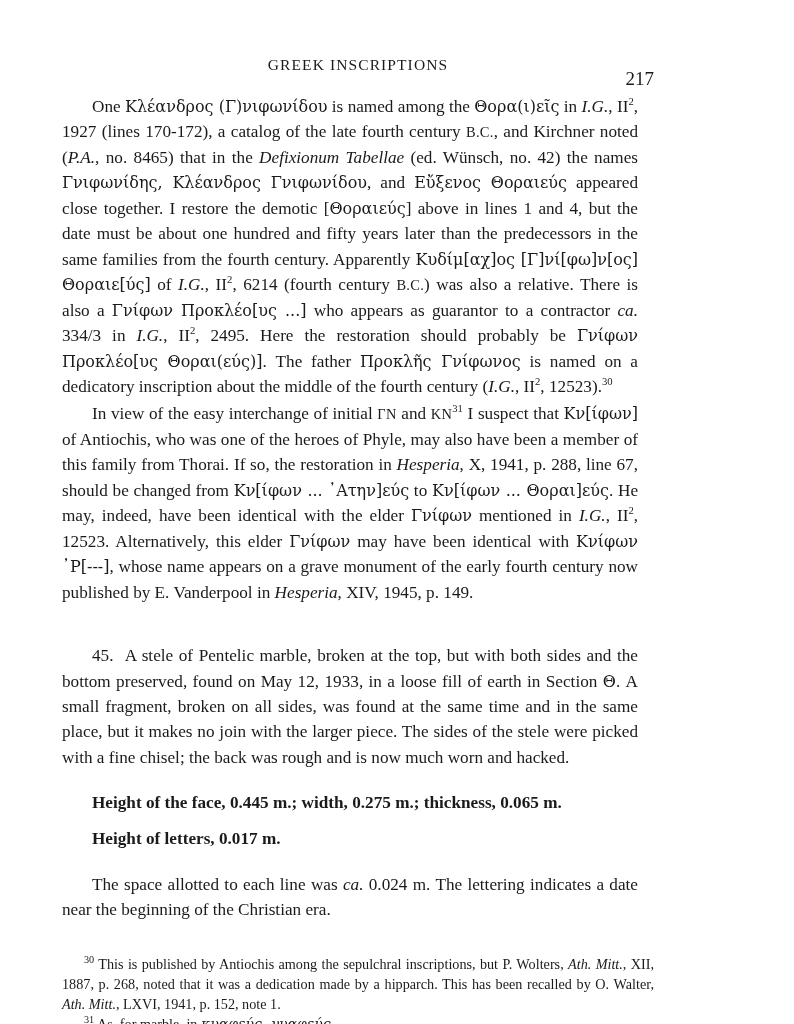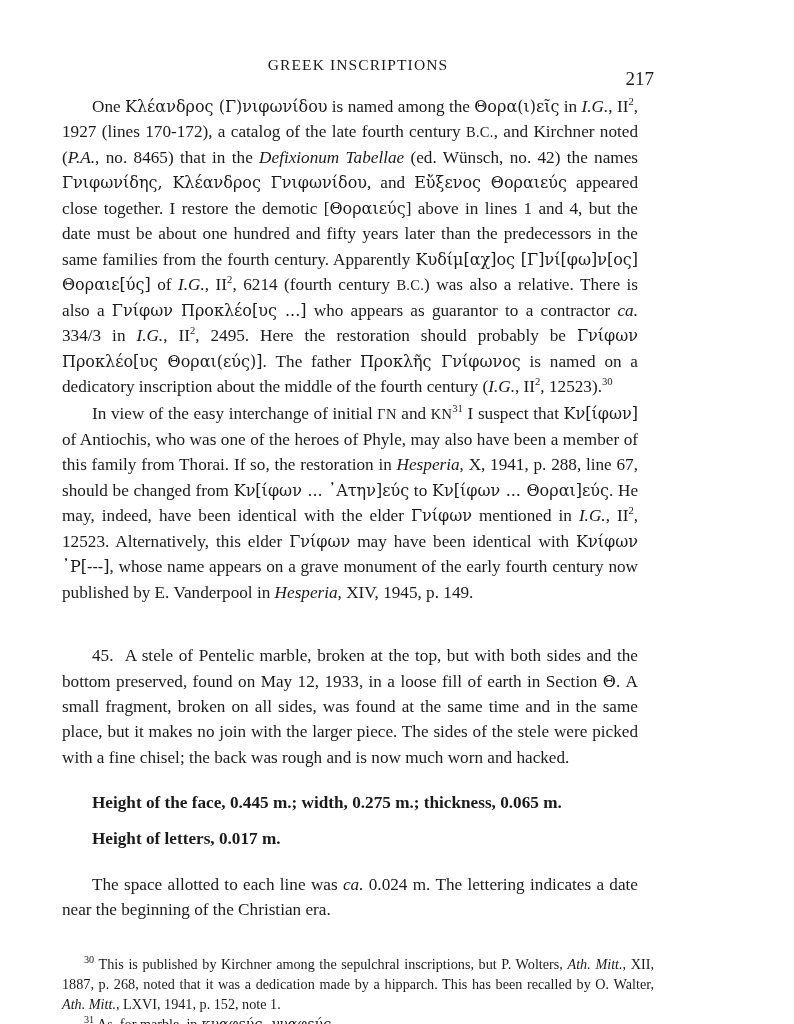--- a/index.html
+++ b/index.html
@@ -124,17 +124,17 @@
   <div class="gap-md"></div>
 
   <p class="meas">Height of the face, 0.445 m.; width, 0.275 m.; thickness, 0.065 m.</p>
   <p class="meas">Height of letters, 0.017 m.</p>
 
   <div class="gap-md"></div>
 
   <p class="body"><span>The space allotted to each line was </span><span class="it">ca.</span><span> 0.024 m.  The lettering indicates a date near the beginning of the Christian era.</span></p>
 
   <div class="footnotes">
-    <p><span class="fn-mark">30</span><span> This is published by Kirchner among the sepulchral inscriptions, but P. Wolters, </span><span class="it">Ath. Mitt.</span><span>, XII, 1887, p. 268, noted that it was a dedication made by a hipparch.  This has been recalled by O. Walter, </span><span class="it">Ath. Mitt.</span><span>, LXVI, 1941, p. 152, note 1.</span></p>
+    <p><span class="fn-mark">30</span><span> This is published by Antiochis among the sepulchral inscriptions, but P. Wolters, </span><span class="it">Ath. Mitt.</span><span>, XII, 1887, p. 268, noted that it was a dedication made by a hipparch.  This has been recalled by O. Walter, </span><span class="it">Ath. Mitt.</span><span>, LXVI, 1941, p. 152, note 1.</span></p>
     <p><span class="fn-mark">31</span><span> As, for marble, in </span><span class="fn-gk">κναφεύς, γναφεύς</span><span>.</span></p>
   </div>
 
 </div>
 
 </body></html>

